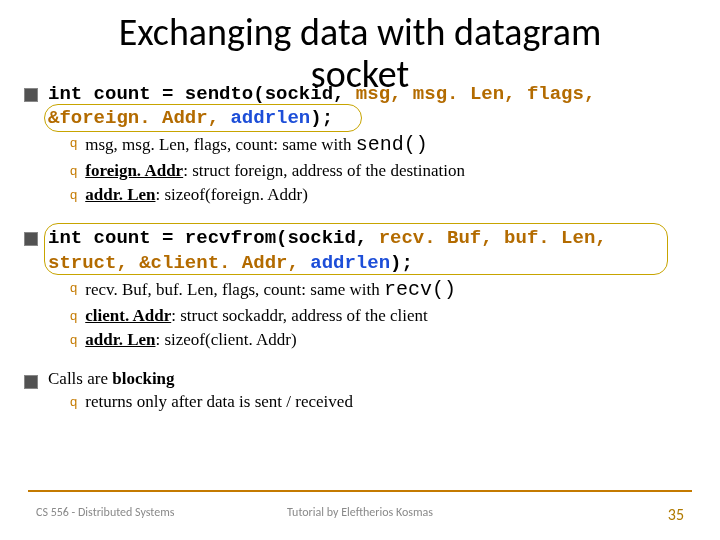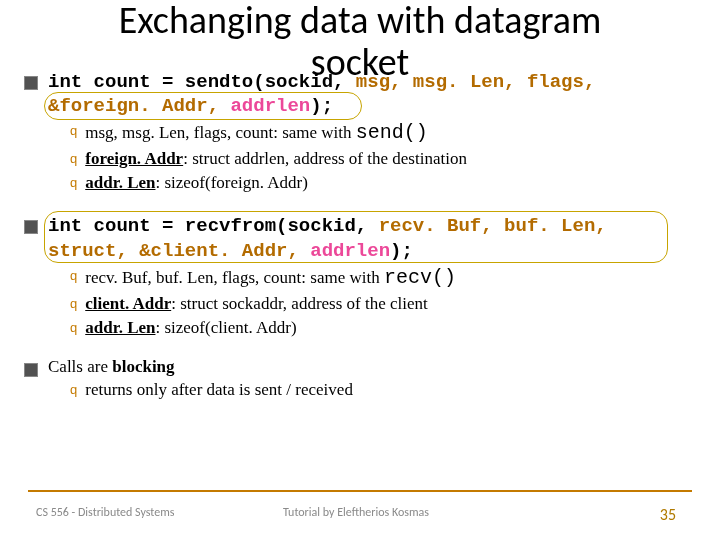--- a/index.html
+++ b/index.html
@@ -10,20 +10,21 @@
     font-family: Georgia, 'Times New Roman', serif;
     position: relative;
     overflow: hidden;
   }
   .title {
     font-family: Calibri, Arial, sans-serif;
     font-size: 38px;
     font-weight: 400;
     text-align: center;
     color: #000;
+    margin-top: 12px;
     line-height: 1.1;
     position: relative;
     z-index: 1;
   }
   .content {
     padding: 0 28px 0 24px;
     margin-top: -22px;
     position: relative;
     z-index: 2;
   }
@@ -42,21 +43,21 @@
     margin-right: 10px;
   }
   .code {
     font-family: 'Courier New', Courier, monospace;
     font-weight: bold;
     font-size: 19px;
     line-height: 1.28;
     color: #000;
   }
   .code .p1 { color: #b36b00; } 
-  .code .p2 { color: #ec4899; }
+  .code .p2 { color: #1d4ed8; }
   .highlight-box {
     position: absolute;
     border: 1.5px solid #c7a400;
     border-radius: 14px;
     background: transparent;
     z-index: -1;
   }
   .sub {
     margin-left: 46px;
     margin-top: 2px;
@@ -82,21 +83,21 @@
   .u { text-decoration: underline; }
   .hr {
     position: absolute;
     left: 28px; right: 28px;
     bottom: 48px;
     height: 2px;
     background: #c47a00;
   }
   .footer {
     position: absolute;
-    left: 0; right: 8px; bottom: 16px;
+    left: 0; right: 0; bottom: 16px;
     display: flex;
     font-family: Calibri, Arial, sans-serif;
     font-size: 12px;
     color: #8a8a8a;
   }
   .footer .fl { margin-left: 36px; }
   .footer .fc { position: absolute; left: 0; right: 0; text-align: center; }
   .footer .fr { margin-left: auto; margin-right: 36px; font-size: 16px; color: #b07a00; }
   .block2 { margin-top: 20px; }
   .block3 { margin-top: 18px; }
@@ -126,21 +127,21 @@
       </div>
     </div>
   </div>
   <div class="sub">
     <div class="sub-row">
       <span class="q">q</span>
       <span class="sub-text"><span>msg, msg. Len, flags, count</span><span>: same with </span><span class="mono">send()</span></span>
     </div>
     <div class="sub-row">
       <span class="q">q</span>
-      <span class="sub-text"><span class="b u">foreign. Addr</span><span>: struct addrlen, address of the destination</span></span>
+      <span class="sub-text"><span class="b u">foreign. Addr</span><span>: struct foreign, address of the destination</span></span>
     </div>
     <div class="sub-row">
       <span class="q">q</span>
       <span class="sub-text"><span class="b u">addr. Len</span><span>: sizeof(foreign. Addr)</span></span>
     </div>
   </div>
 
   <div class="bullet-row block2">
     <div class="sq-bullet"></div>
     <div class="hwrap" style="flex:1;">

